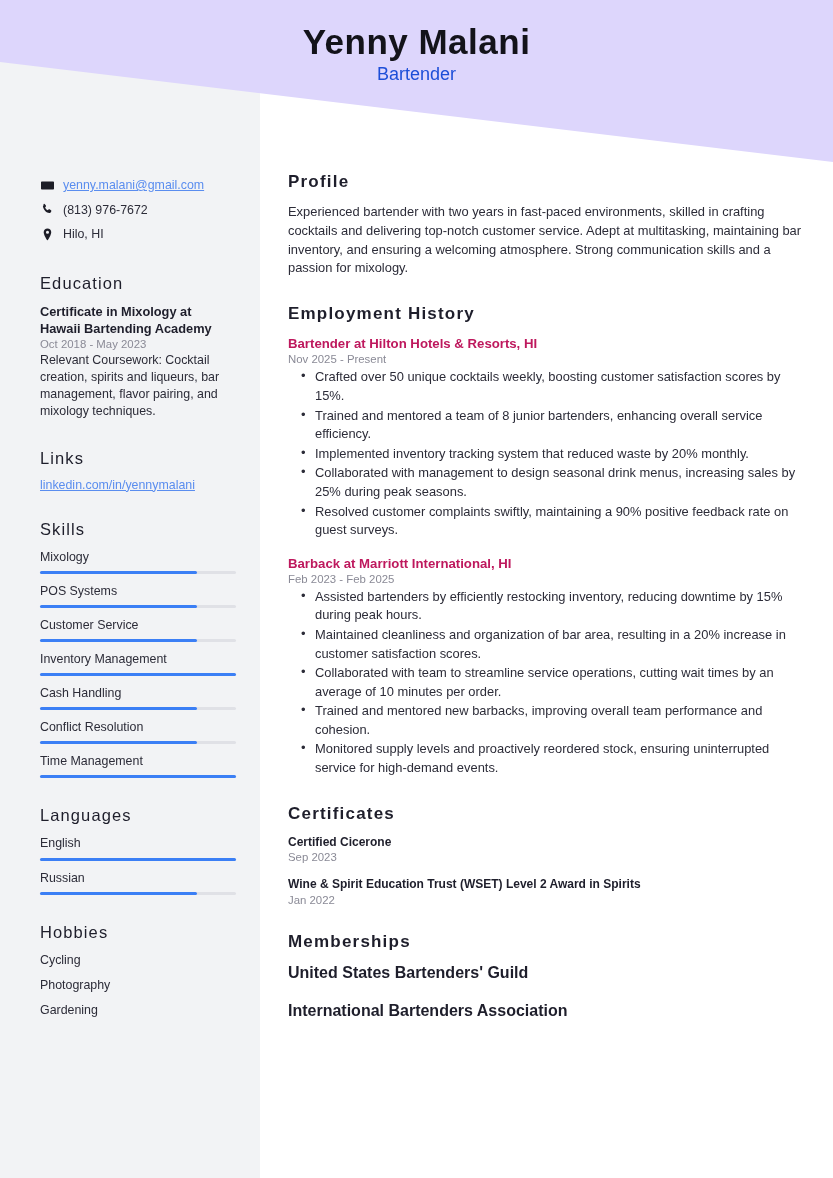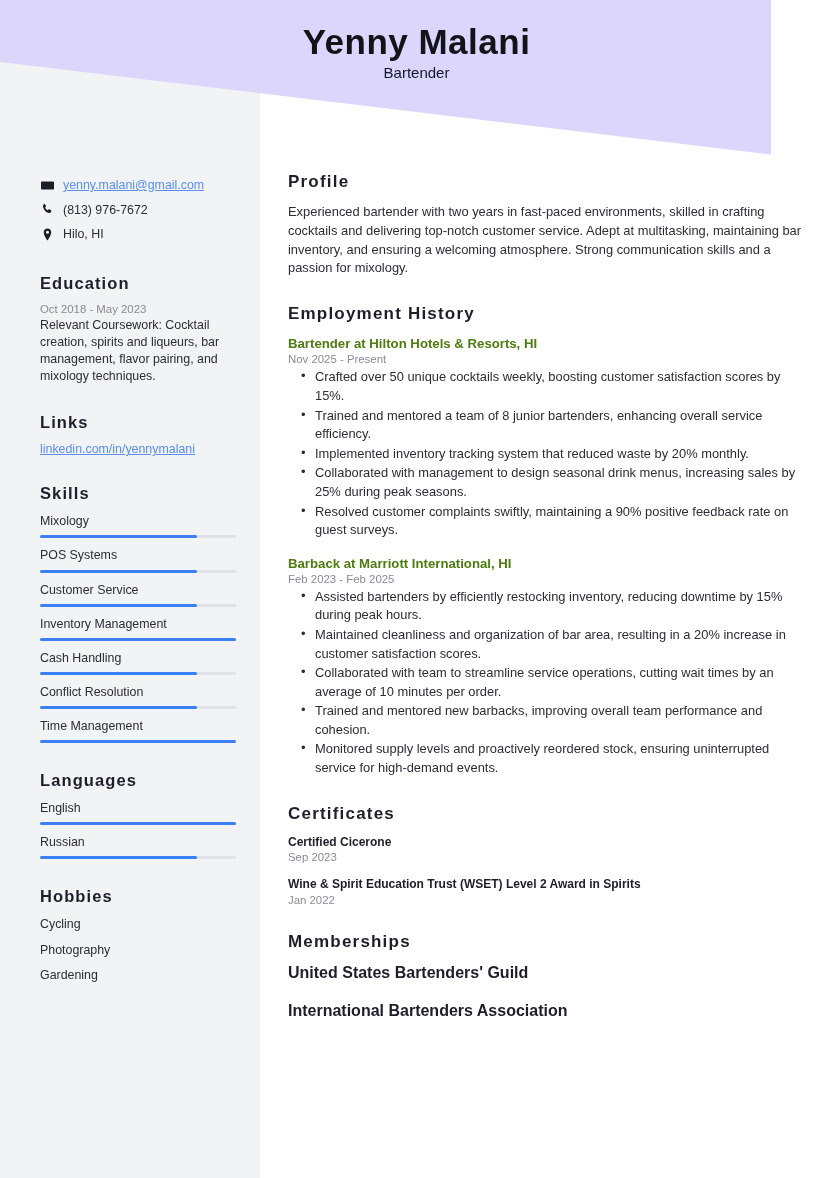--- a/index.html
+++ b/index.html
@@ -28,21 +28,21 @@
     height: 1178px;
     background: #f2f3f5;
     z-index: 1;
   }
 
   
   .banner {
     position: absolute;
     left: 0;
     top: 0;
-    width: 771px;
+    width: 833px;
     height: 175px;
     background: #ddd6fc;
     z-index: 3;
     clip-path: polygon(0 0, 833px 0, 833px 162px, 0 62px);
   }
 
   .banner-inner {
     position: absolute;
     left: 0;
     top: 0;
@@ -54,23 +54,23 @@
     margin-top: 22px;
     font-size: 35px;
     font-weight: 700;
     color: #13131a;
     letter-spacing: 0.5px;
     line-height: 1.15;
   }
 
   .job-title {
     margin-top: 2px;
-    font-size: 15px;
+    font-size: 18px;
     font-weight: 400;
-    color: #0f172a;
+    color: #1d4ed8;
   }
 
   
   .sidebar-content {
     position: absolute;
     left: 0;
     top: 0;
     width: 260px;
     padding: 176px 28px 20px 40px;
     z-index: 4;
@@ -100,21 +100,21 @@
   .contact-row svg { display: block; }
 
   .contact-link {
     color: #5a8def;
     text-decoration: underline;
     word-break: break-all;
   }
 
   .side-h {
     font-size: 16.5px;
-    font-weight: 700;
+    font-weight: 400;
     color: #1e1e2b;
     letter-spacing: 1.1px;
     margin-bottom: 10px;
   }
 
   .block { margin-bottom: 28px; }
 
   .edu-title {
     font-size: 12.8px;
     font-weight: 700;
@@ -204,21 +204,21 @@
     font-size: 12.9px;
     color: #2c2c38;
     line-height: 1.46;
   }
 
   .job { margin-bottom: 15px; }
 
   .job-head {
     font-size: 13.2px;
     font-weight: 700;
-    color: #4d7c0f;
+    color: #be185d;
     line-height: 1.3;
   }
 
   .job-date {
     font-size: 11.4px;
     color: #8a8a96;
     margin-top: 1px;
     margin-bottom: 3px;
   }
 
@@ -308,20 +308,21 @@
               <path d="M8 0.6C5.4.6 3.3 2.7 3.3 5.3c0 3.4 4 9.4 4.2 9.6.2.3.7.3.9 0 .2-.2 4.2-6.2 4.2-9.6C12.7 2.7 10.6.6 8 .6zm0 6.6a1.9 1.9 0 1 1 0-3.8 1.9 1.9 0 0 1 0 3.8z"></path>
             </svg>
         </span>
         <span>Hilo, HI</span>
       </div>
     </div>
 
     <div class="block">
       <div class="side-h">Education</div>
       <div>
+        <div class="edu-title">Certificate in Mixology at Hawaii Bartending Academy</div>
         <div class="edu-date">Oct 2018 - May 2023</div>
         <div class="edu-desc">Relevant Coursework: Cocktail creation, spirits and liqueurs, bar management, flavor pairing, and mixology techniques.</div>
       </div>
     </div>
 
     <div class="block">
       <div class="side-h">Links</div>
       <div class="link-line">
         <a href="#">linkedin.com/in/yennymalani</a>
       </div>

